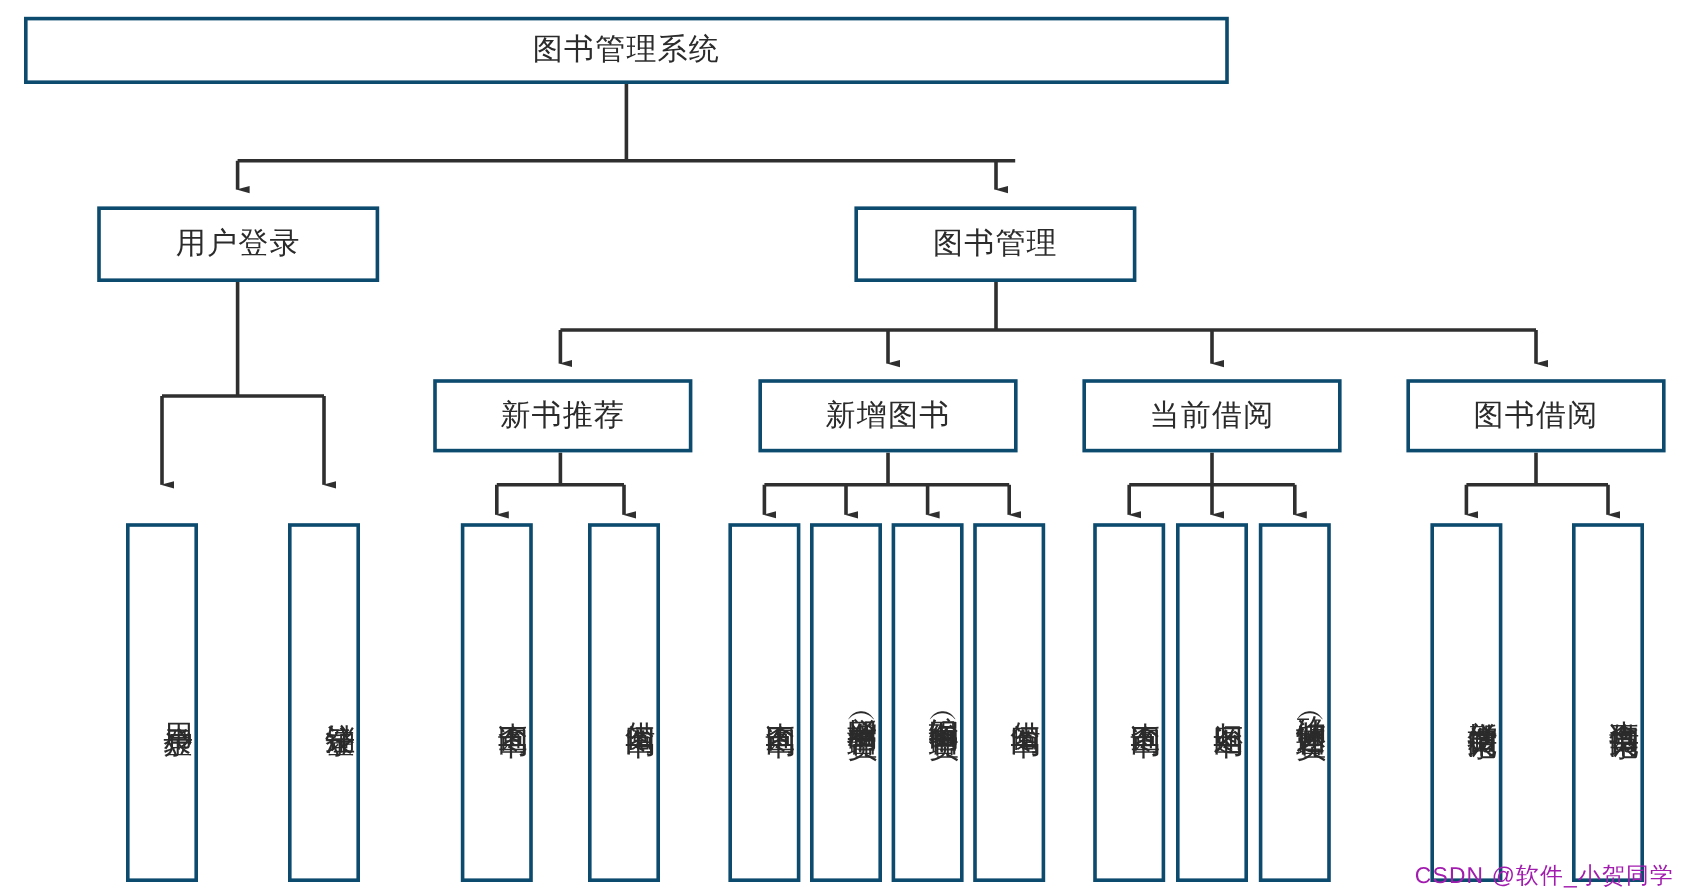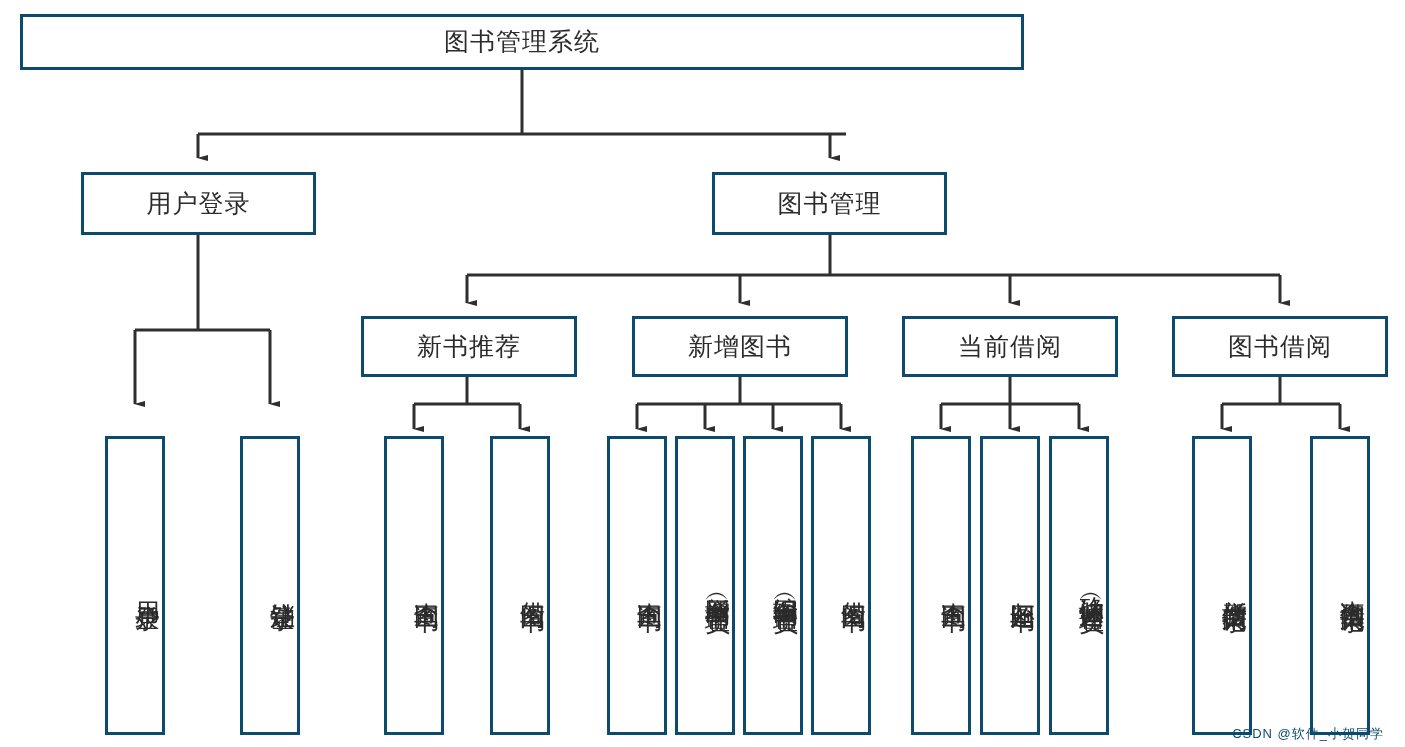--- a/index.html
+++ b/index.html
@@ -52,24 +52,24 @@
   }
   .node.vert .vtext {
     writing-mode: vertical-rl;
     text-orientation: upright;
     display: block;
     white-space: normal;
     text-align: center;
   }
   .watermark {
     position: absolute;
-    right: 21px;
+    right: 10px;
     bottom: 4px;
-    font-size: 13px;
-    color: #0c4a6e;
+    font-size: 19px;
+    color: #a21caf;
     letter-spacing: 1px;
     white-space: nowrap;
   }
 </style>
 </head>
 <body>
 
 <div id="canvas">
 
   <svg class="edges" viewBox="0 0 1405 747">

